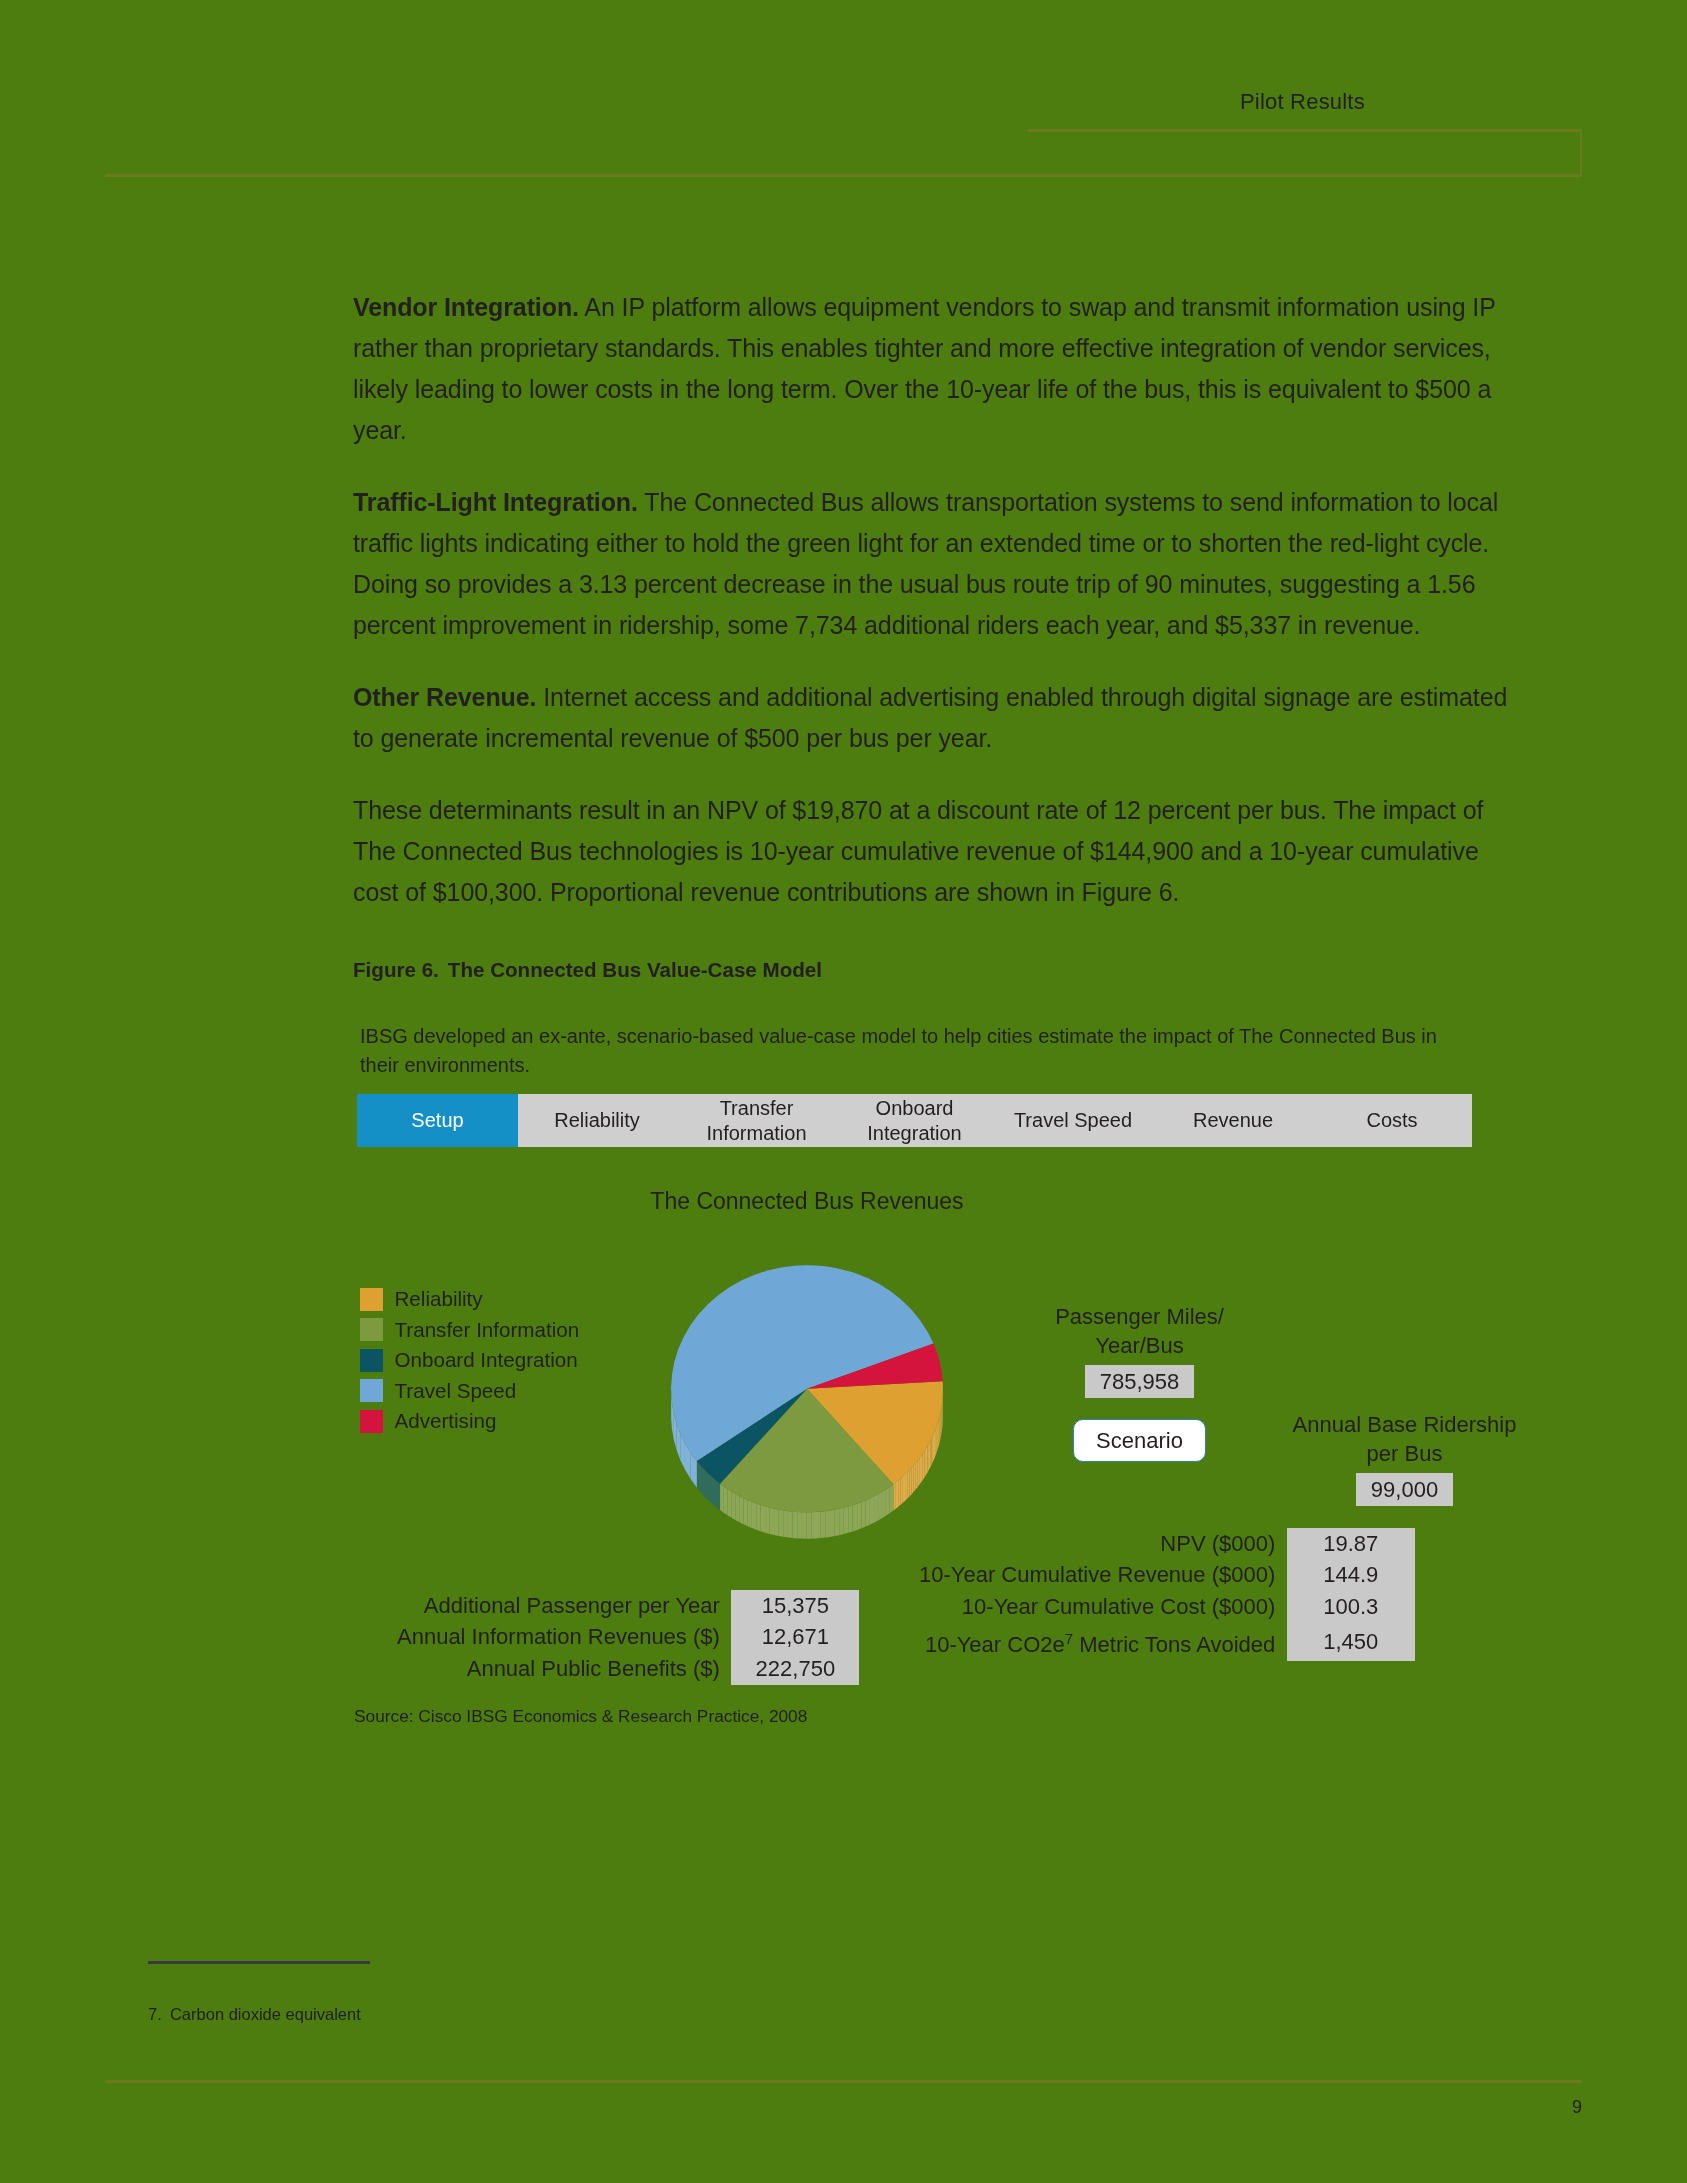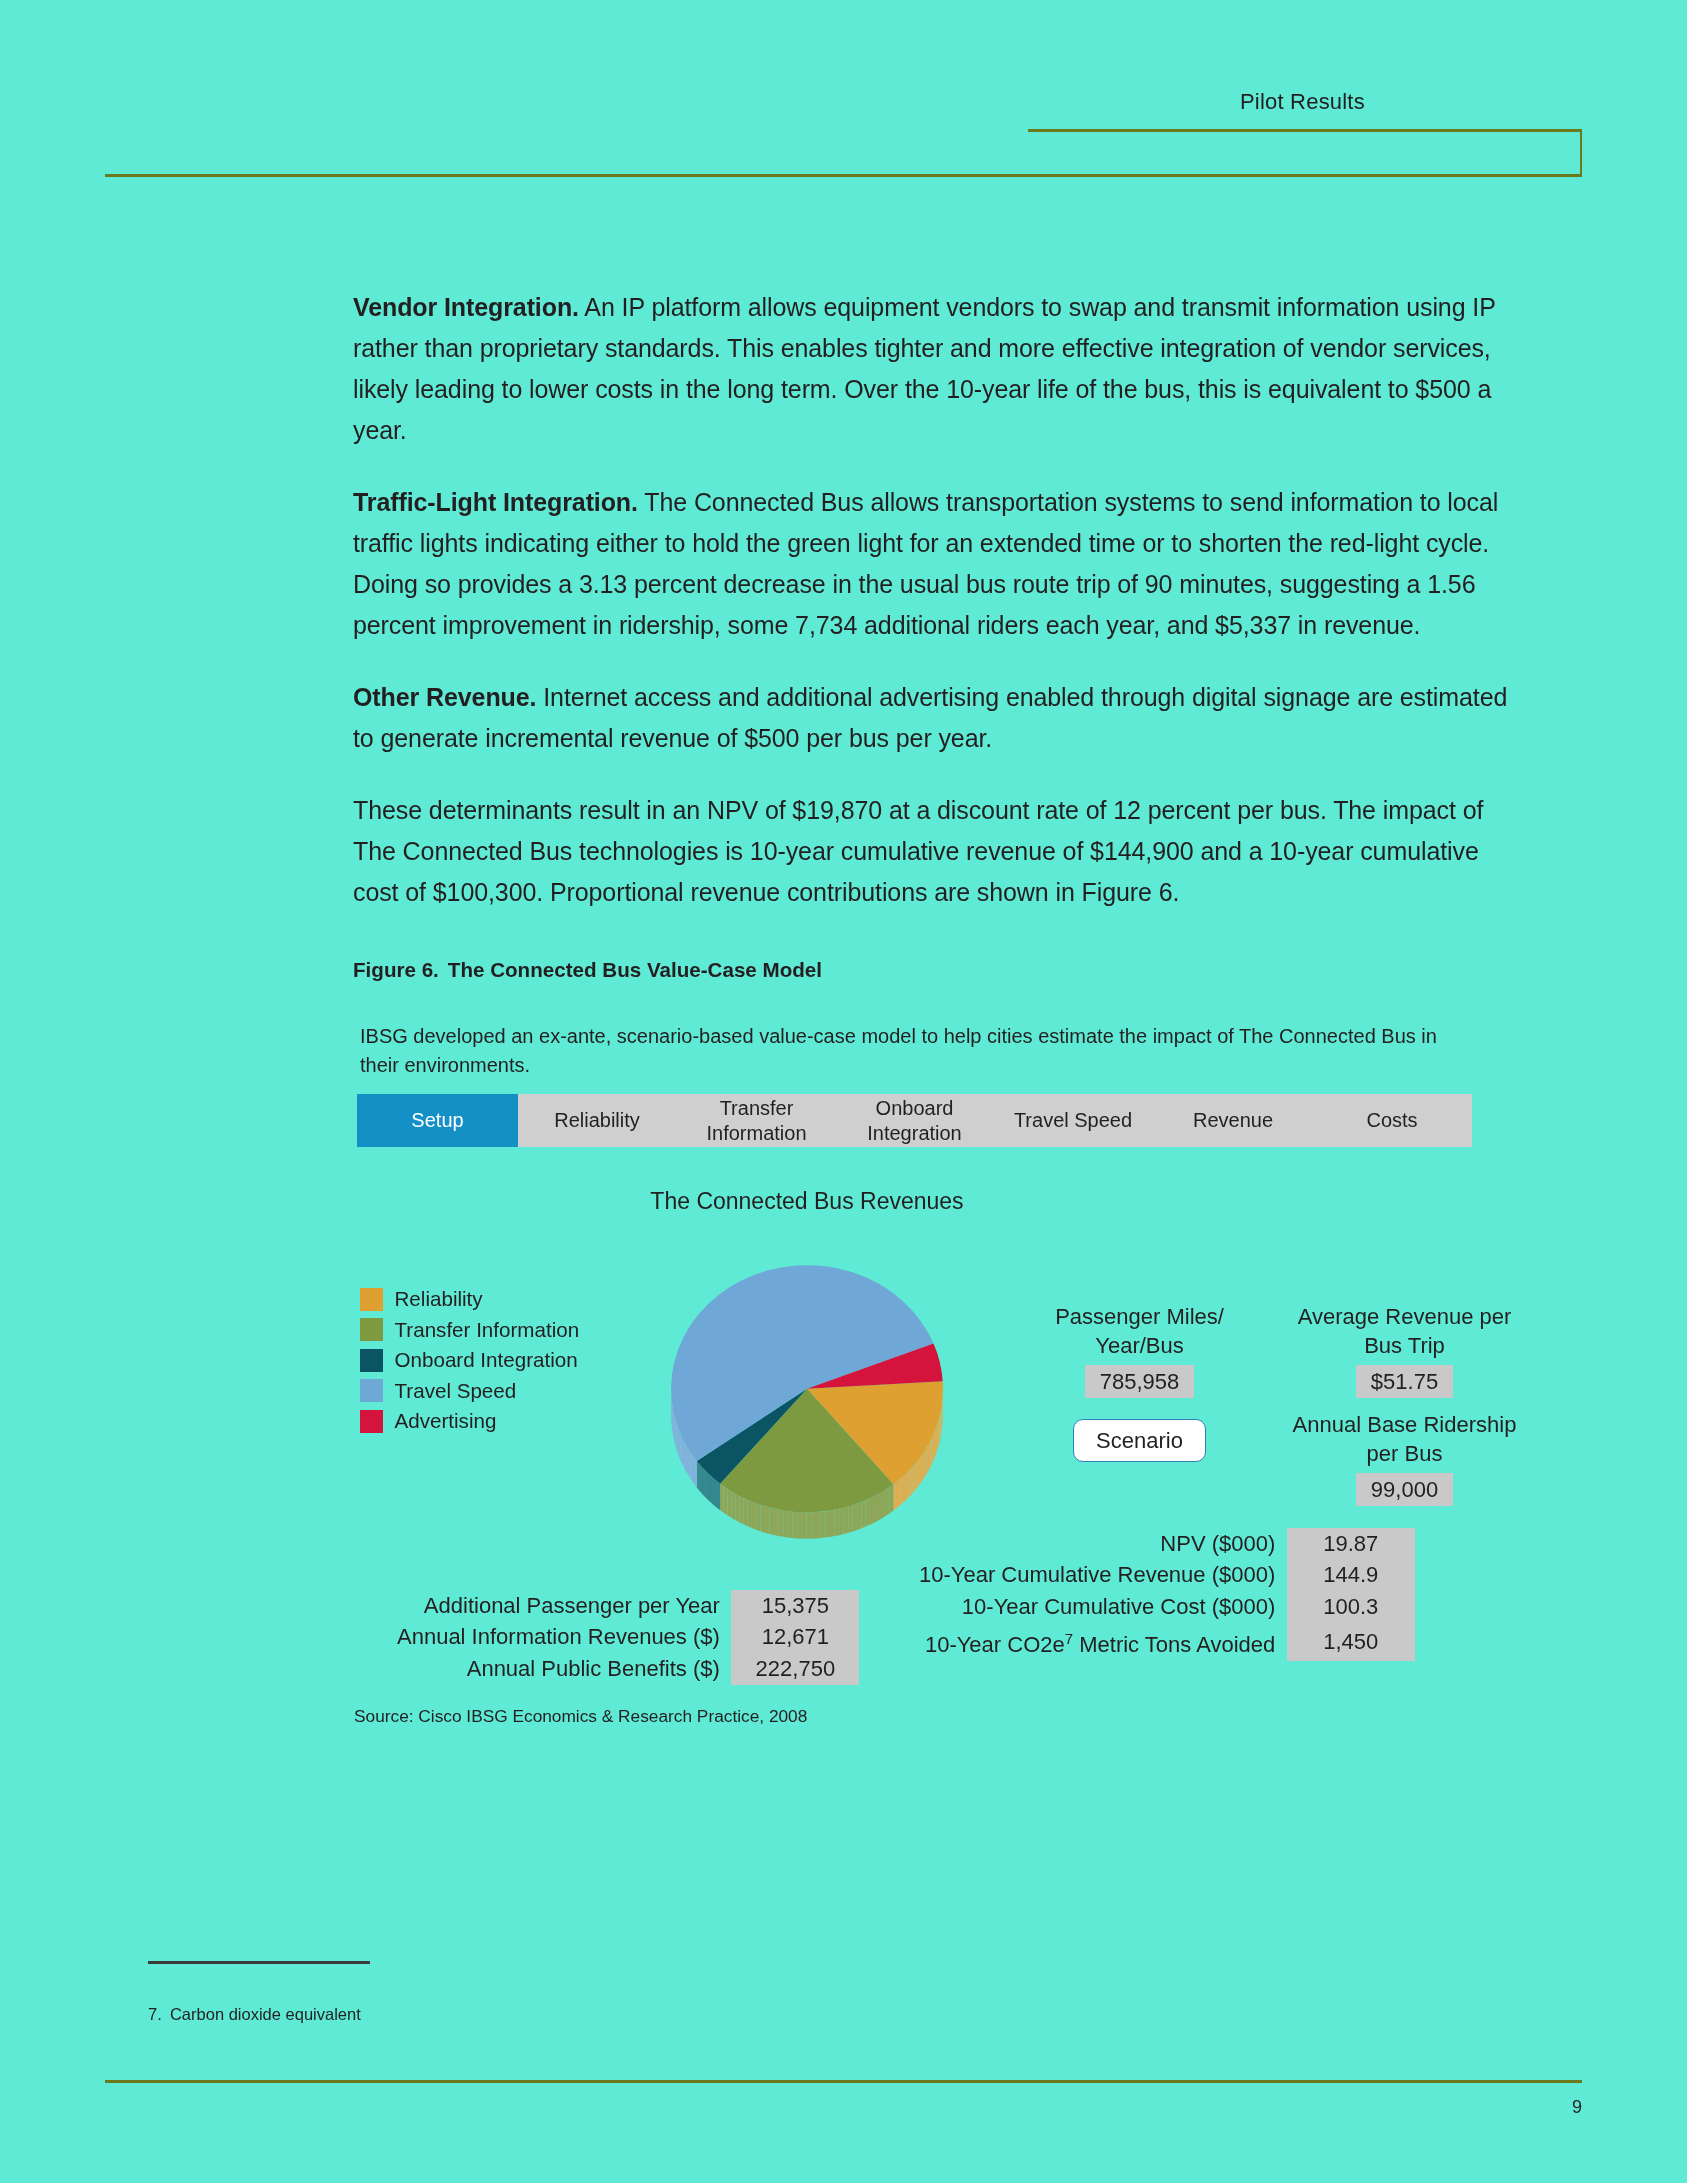--- a/index.html
+++ b/index.html
@@ -8,21 +8,21 @@
     background: #ffffff;
   }
   body {
     font-family: "Liberation Sans", sans-serif;
     color: #1a1a1a;
   }
   .page {
     position: relative;
     width: 1687px;
     height: 2183px;
-    background: #5eead4;
+    background: #4d7c0f;
     overflow: hidden;
   }
 
   
   .header {
     position: absolute;
     top: 89px;
     left: 105px;
     right: 105px;
     height: 91px;
@@ -493,24 +493,20 @@
         <path d="M210,190 L76.23808549743725,277.82378218830456 A165,150 0 1 1 363.58451311859017,135.17648653904985 Z" fill="#6fa8d6" stroke="none"></path>
         <path d="M210,190 L363.58451311859017,135.17648653904985 A165,150 0 0 1 374.70308908930866,181.0053990280832 Z" fill="#d4143c" stroke="none"></path>
       </svg>
   </div>
 
   <div class="metric-block" id="pm-block">
     <div class="metric-label">Passenger Miles/ Year/Bus</div>
     <div class="metric-value">785,958</div>
   </div>
 
-  <div class="metric-block" id="ar-block">
-    <div class="metric-label">Average Revenue per Bus Trip</div>
-    <div class="metric-value">$51.75</div>
-  </div>
 
   <div class="metric-block" id="ab-block">
     <div class="metric-label">Annual Base Ridership per Bus</div>
     <div class="metric-value">99,000</div>
   </div>
 
   <div class="scenario-btn">Scenario</div>
 
   <table class="kv-table" id="table-right">
     <tbody>

